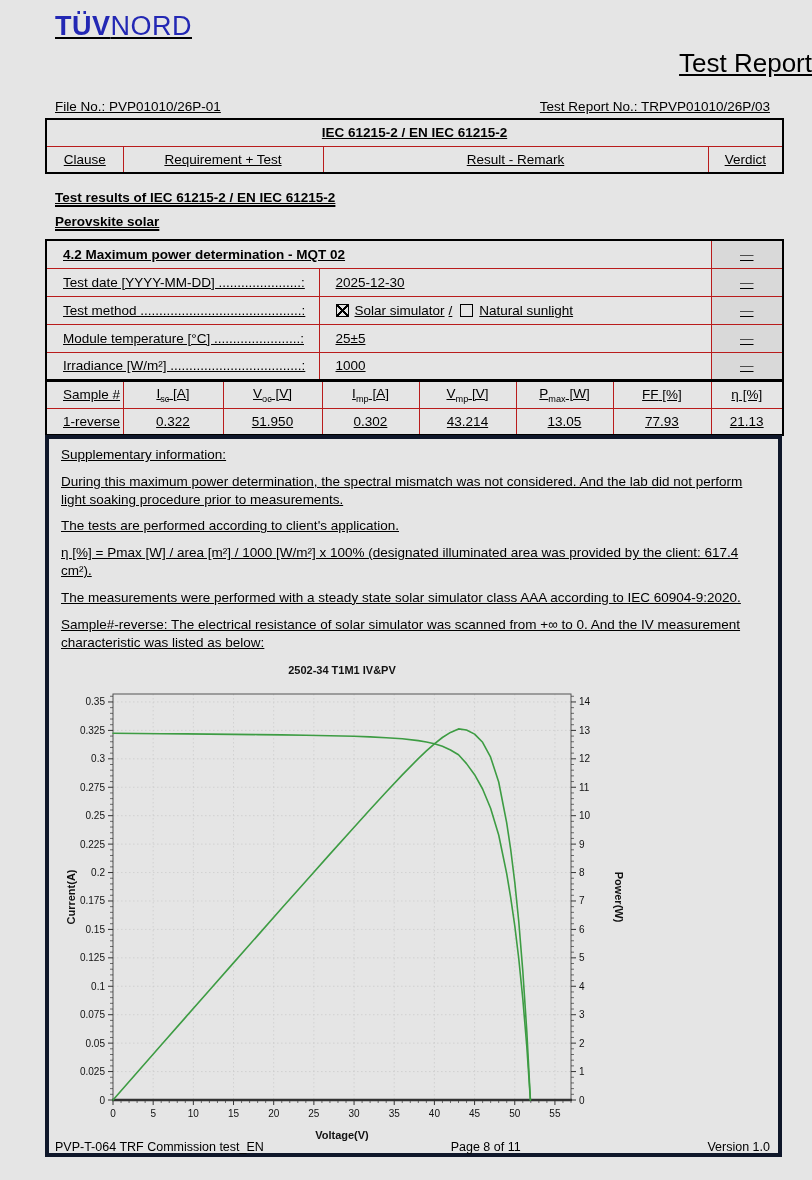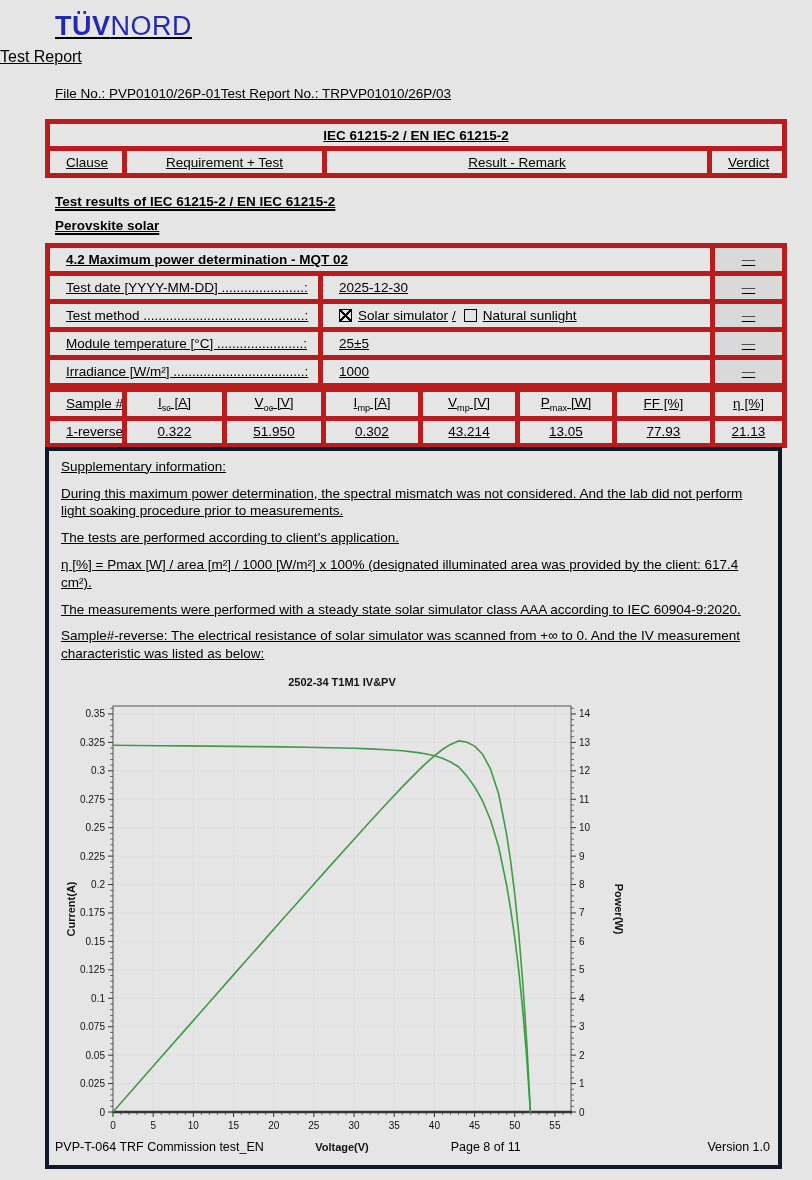--- a/index.html
+++ b/index.html
@@ -10,27 +10,27 @@
     background: #e5e5e5;
     font-family: "Liberation Sans", sans-serif;
     color: #000;
     overflow: hidden;
     text-decoration: underline;
   }
   
   .logo { margin: 10px 0 0 55px; font-size: 27px; letter-spacing: 0.5px; line-height: 32px; }
   .logo .tuv { font-weight: 800; }
   .logo .nord { font-weight: 500; }
-  .report-title { text-align: left; font-size: 16px; margin-top: 6px; }
-  .file-row { display: flex; padding: 20px 42px 18px 55px; font-size: 13.5px; }
+  .report-title { text-align: right; font-size: 26px; margin-top: 6px; }
+  .file-row { display: flex; justify-content: space-between; padding: 20px 42px 4px 55px; font-size: 13.5px; }
 
   
   table { border-collapse: collapse; margin-left: 45px; width: 737px; table-layout: fixed; }
   table.bordered { border: 2px solid #000; }
-  td, th { border: 5px solid #b91c1c; font-size: 13.5px; font-weight: normal; padding: 3px 16px; overflow: hidden; white-space: nowrap; }
+  td, th { border: 1px solid #b91c1c; font-size: 13.5px; font-weight: normal; padding: 3px 16px; overflow: hidden; white-space: nowrap; }
 
   
   .std-table td { text-align: center; height: 27px; }
   .std-title { font-weight: bold; }
 
   
   .headings { margin: 16px 0 10px 55px; }
   .headings div {
     font-weight: bold; font-size: 13.5px; margin-bottom: 9px;
     text-decoration: underline; text-underline-offset: 3px; text-decoration-thickness: 1.5px;

